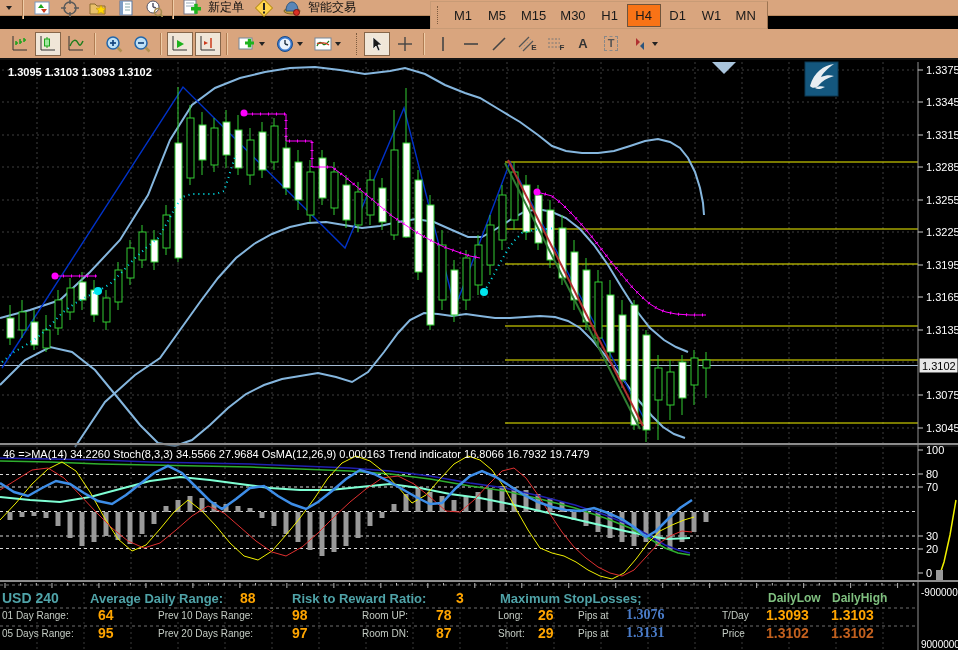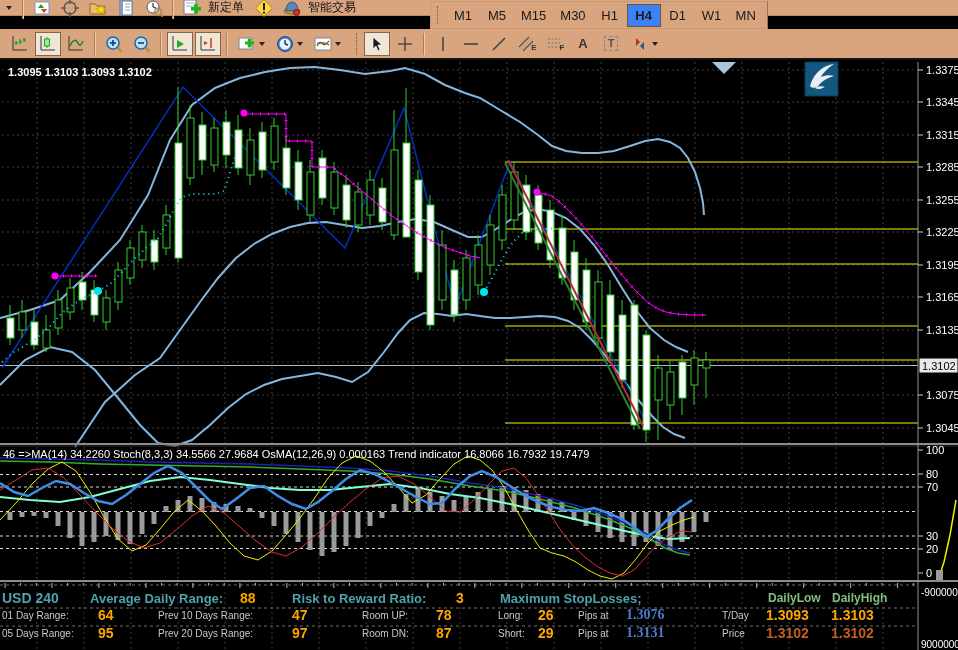--- a/index.html
+++ b/index.html
@@ -11,21 +11,21 @@
   .icon-btn{width:24px;height:22px;display:flex;align-items:center;justify-content:center;margin:0 1px;border:1px solid transparent;flex:0 0 auto;}
   .icon-btn.active{background:#F0E6D8;border:1px solid #86664a;}
   .icon-btn.drop{width:34px;}
   .sep{width:0;height:22px;border-left:1px solid #b07c52;border-right:1px solid #efcda8;margin:0 4px;flex:0 0 auto;}
   .grip{width:3px;height:22px;border-left:1px dotted #7d5c40;margin:0 3px 0 10px;flex:0 0 auto;}
   .cn-label{font-size:12px;color:#111;margin:0 6px 0 2px;flex:0 0 auto;}
   .caret{width:0;height:0;border-left:3px solid transparent;border-right:3px solid transparent;border-top:4px solid #222;margin-left:3px;}
   #tfbar{position:absolute;left:430px;top:1px;height:26px;display:flex;align-items:center;background:#D9A57E;border:1px solid #c89b76;border-right:1px solid #9c7351;padding:0 4px 0 6px;}
   #tfbar:before{content:"";width:3px;height:18px;border-left:1px dotted #7d5c40;margin-right:5px;}
   .tf-btn{min-width:20px;padding:3px 6px;font-size:13px;color:#1a1a1a;text-align:center;border:1px solid transparent;}
-  .tf-btn.active{background:#3b82f6;border:1px solid #6f543c;font-weight:bold;}
+  .tf-btn.active{background:#f97316;border:1px solid #6f543c;}
   .glyph{font-size:12px;font-weight:bold;color:#333;}
   
   #chart{position:absolute;left:0;top:60px;width:958px;height:590px;background:#000;}
   
   #stats{position:absolute;left:0;top:0;width:958px;height:650px;pointer-events:none;}
   #stats span{position:absolute;white-space:nowrap;}
   .st-teal{color:#4FA3A8;font-weight:bold;font-size:13px;}
   .st-green{color:#7FBF7F;font-weight:bold;font-size:12px;}
   .st-mono{color:#C4CCC4;font-family:Liberation Sans, sans-serif;font-size:10px;}
   .st-val{color:#FFA500;font-weight:bold;font-size:14px;font-family:"Liberation Sans",sans-serif;}
@@ -644,21 +644,21 @@
     <span class="st-val" style="left:240px;top:590px">88</span>
     <span class="st-teal" style="left:292px;top:591px">Risk to Reward Ratio:</span>
     <span class="st-val" style="left:456px;top:590px">3</span>
     <span class="st-teal" style="left:500px;top:591px">Maximum StopLosses;</span>
     <span class="st-green" style="left:768px;top:591px">DailyLow</span>
     <span class="st-green" style="left:832px;top:591px">DailyHigh</span>
 
     <span class="st-mono" style="left:2px;top:610px">01 Day Range:</span>
     <span class="st-val" style="left:98px;top:607px">64</span>
     <span class="st-mono" style="left:158px;top:610px">Prev 10 Days Range:</span>
-    <span class="st-val" style="left:292px;top:607px">47</span>
+    <span class="st-val" style="left:292px;top:607px">98</span>
     <span class="st-mono" style="left:362px;top:610px">Room UP:</span>
     <span class="st-val" style="left:436px;top:607px">78</span>
     <span class="st-mono" style="left:498px;top:610px">Long:</span>
     <span class="st-val" style="left:538px;top:607px">26</span>
     <span class="st-mono" style="left:578px;top:610px">Pips at</span>
     <span class="st-blue" style="left:626px;top:607px">1.3076</span>
     <span class="st-mono" style="left:722px;top:610px">T/Day</span>
     <span class="st-val" style="left:766px;top:607px">1.3093</span>
     <span class="st-val" style="left:831px;top:607px">1.3103</span>
 

